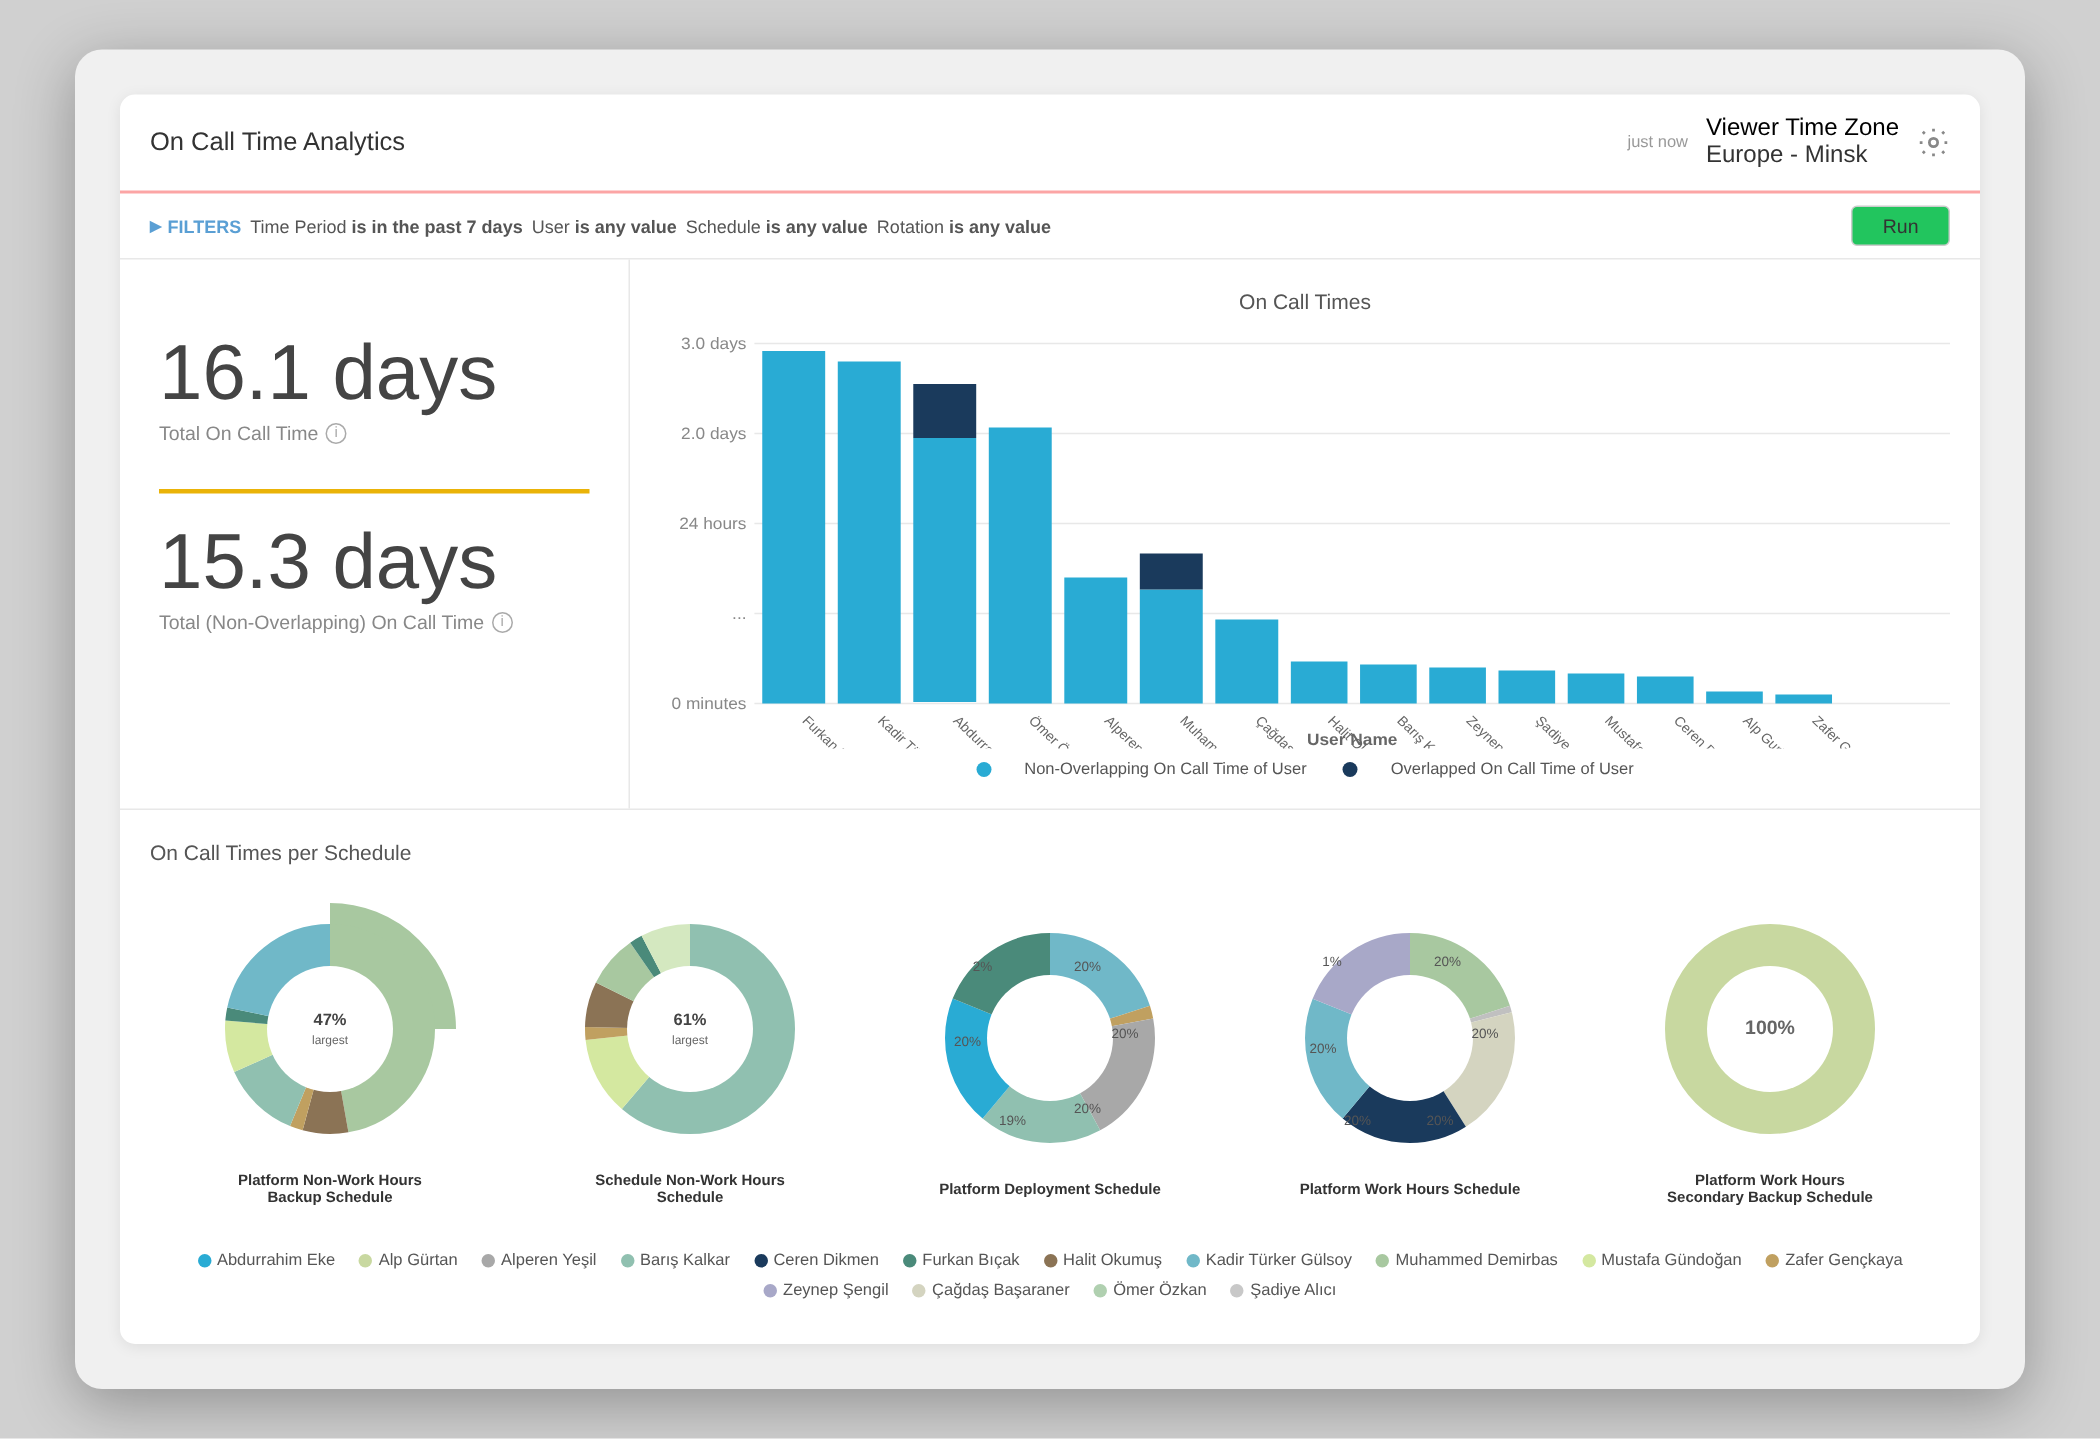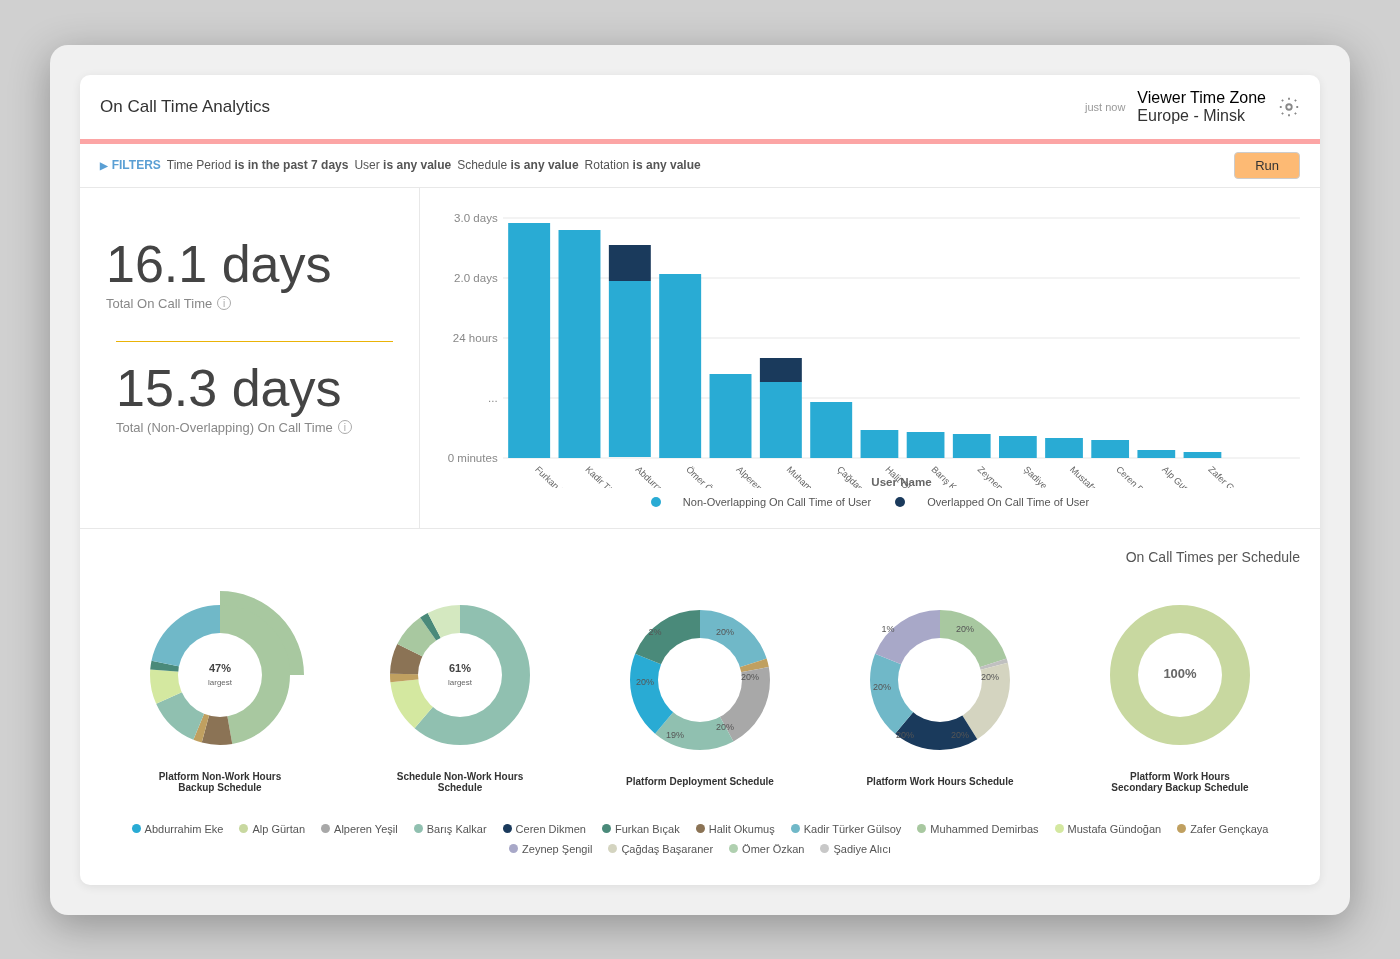--- a/index.html
+++ b/index.html
@@ -23,21 +23,21 @@
       border-radius: 10px;
       overflow: hidden;
       box-shadow: 0 2px 10px rgba(0,0,0,0.08);
     }
     
     .header {
       display: flex;
       align-items: center;
       justify-content: space-between;
       padding: 14px 20px;
-      border-bottom: 5px solid #fca5a5;
+      border-bottom: 2px solid #fca5a5;
     }
     .header-title {
       font-size: 17px;
       font-weight: 400;
       color: #333;
     }
     .header-right {
       display: flex;
       align-items: center;
       gap: 12px;
@@ -70,21 +70,21 @@
       font-weight: 600;
       cursor: pointer;
     }
     .filters-label .arrow { font-size: 10px; }
     .filter-item { color: #555; }
     .filter-item strong { font-weight: 600; }
     .run-btn {
       margin-left: auto;
       padding: 5px 20px;
       border: 1px solid #ccc;
-      background: #fdba74;
+      background: #22c55e;
       border-radius: 4px;
       font-size: 13px;
       cursor: pointer;
       color: #333;
     }
     
     .main-content {
       display: flex;
       border-bottom: 1px solid #e8e8e8;
     }
@@ -92,23 +92,22 @@
     .stats-panel {
       width: 340px;
       min-width: 340px;
       padding: 30px 26px;
       border-right: 1px solid #e8e8e8;
     }
     .stat-block {
       padding: 20px 0;
     }
     .stat-block + .stat-block {
-      border-top: 1px solid #eab308;
+      border-top: 3px solid #eab308;
       margin-top: 10px;
-      margin-left: 10px;
     }
     .stat-value {
       font-size: 52px;
       font-weight: 300;
       color: #444;
       line-height: 1;
     }
     .stat-label {
       font-size: 13px;
       color: #888;
@@ -166,21 +165,21 @@
     .legend-dot {
       width: 10px;
       height: 10px;
       border-radius: 50%;
     }
     
     .bottom-section {
       padding: 20px;
     }
     .section-title {
-      text-align: right;
+      text-align: left;
       font-size: 14px;
       color: #555;
       margin-bottom: 20px;
     }
     .donut-row {
       display: flex;
       justify-content: space-around;
       align-items: center;
       margin-bottom: 20px;
     }
@@ -281,20 +280,21 @@
         <div class="stat-block">
           <div class="stat-value">15.3 days</div>
           <div class="stat-label">
             <span>Total (Non-Overlapping) On Call Time</span>
             <span class="info-icon">i</span>
           </div>
         </div>
       </div>
 
       <div class="chart-panel">
+        <div class="chart-title">On Call Times</div>
         <div class="bar-chart-wrapper">
           <svg class="bar-chart-svg" viewBox="0 0 820 280" preserveAspectRatio="none">
 
             <line x1="60" y1="10" x2="820" y2="10" stroke="#e8e8e8" stroke-width="1"></line>
             <line x1="60" y1="70" x2="820" y2="70" stroke="#e8e8e8" stroke-width="1"></line>
             <line x1="60" y1="130" x2="820" y2="130" stroke="#e8e8e8" stroke-width="1"></line>
             <line x1="60" y1="190" x2="820" y2="190" stroke="#e8e8e8" stroke-width="1"></line>
             <line x1="60" y1="250" x2="820" y2="250" stroke="#e8e8e8" stroke-width="1"></line>
 
             <text x="55" y="14" text-anchor="end" class="y-axis-label" font-size="10" fill="#888">3.0 days</text>

